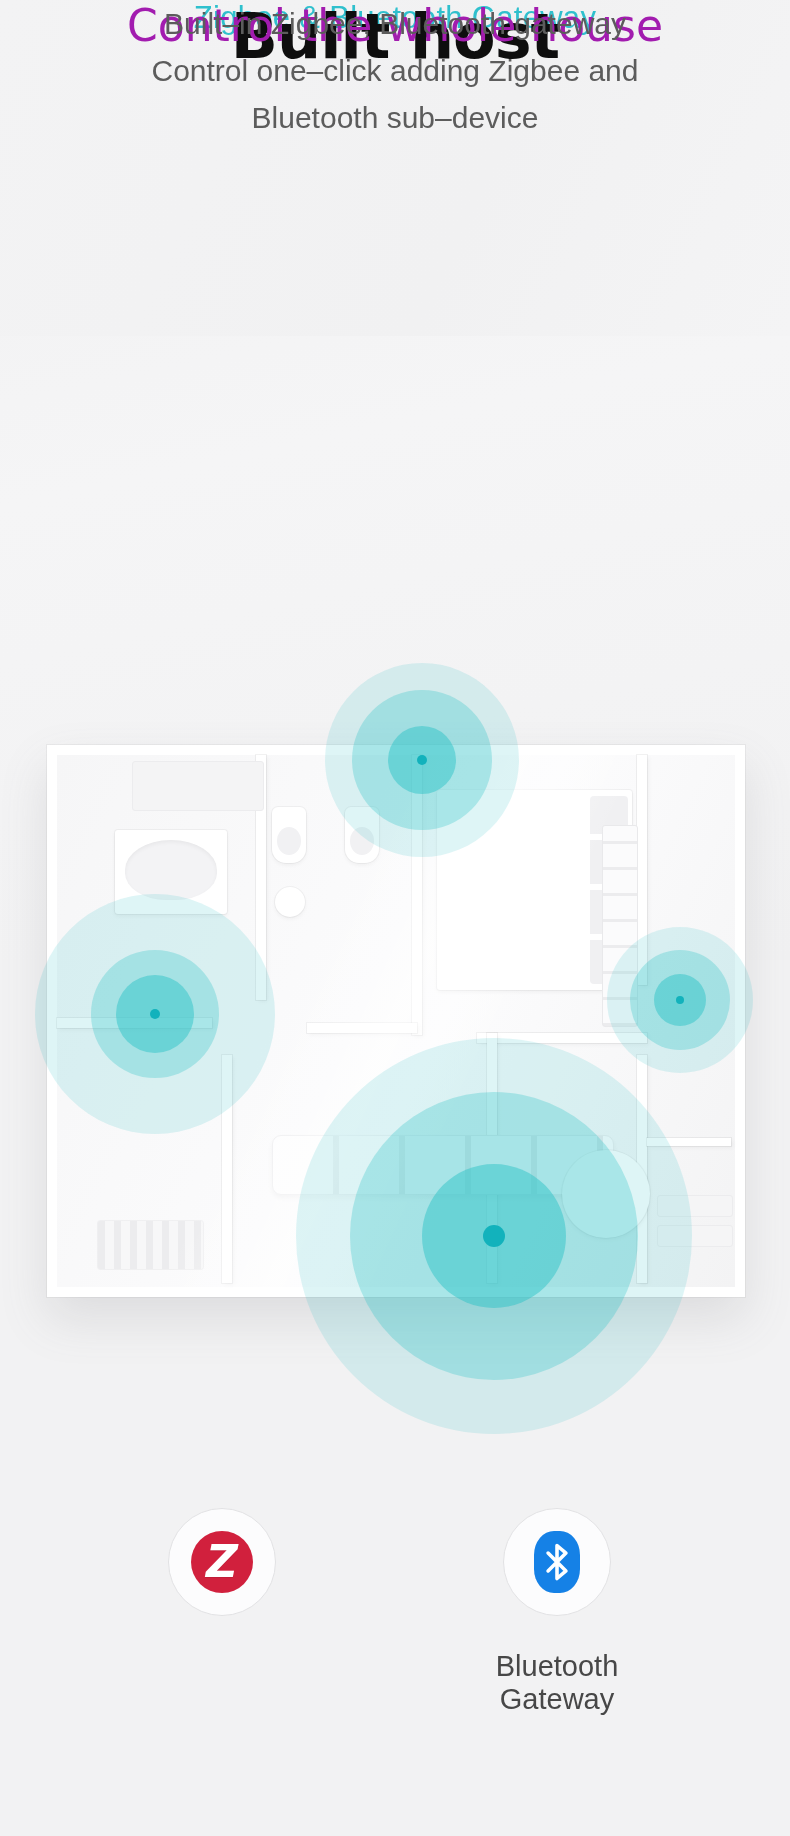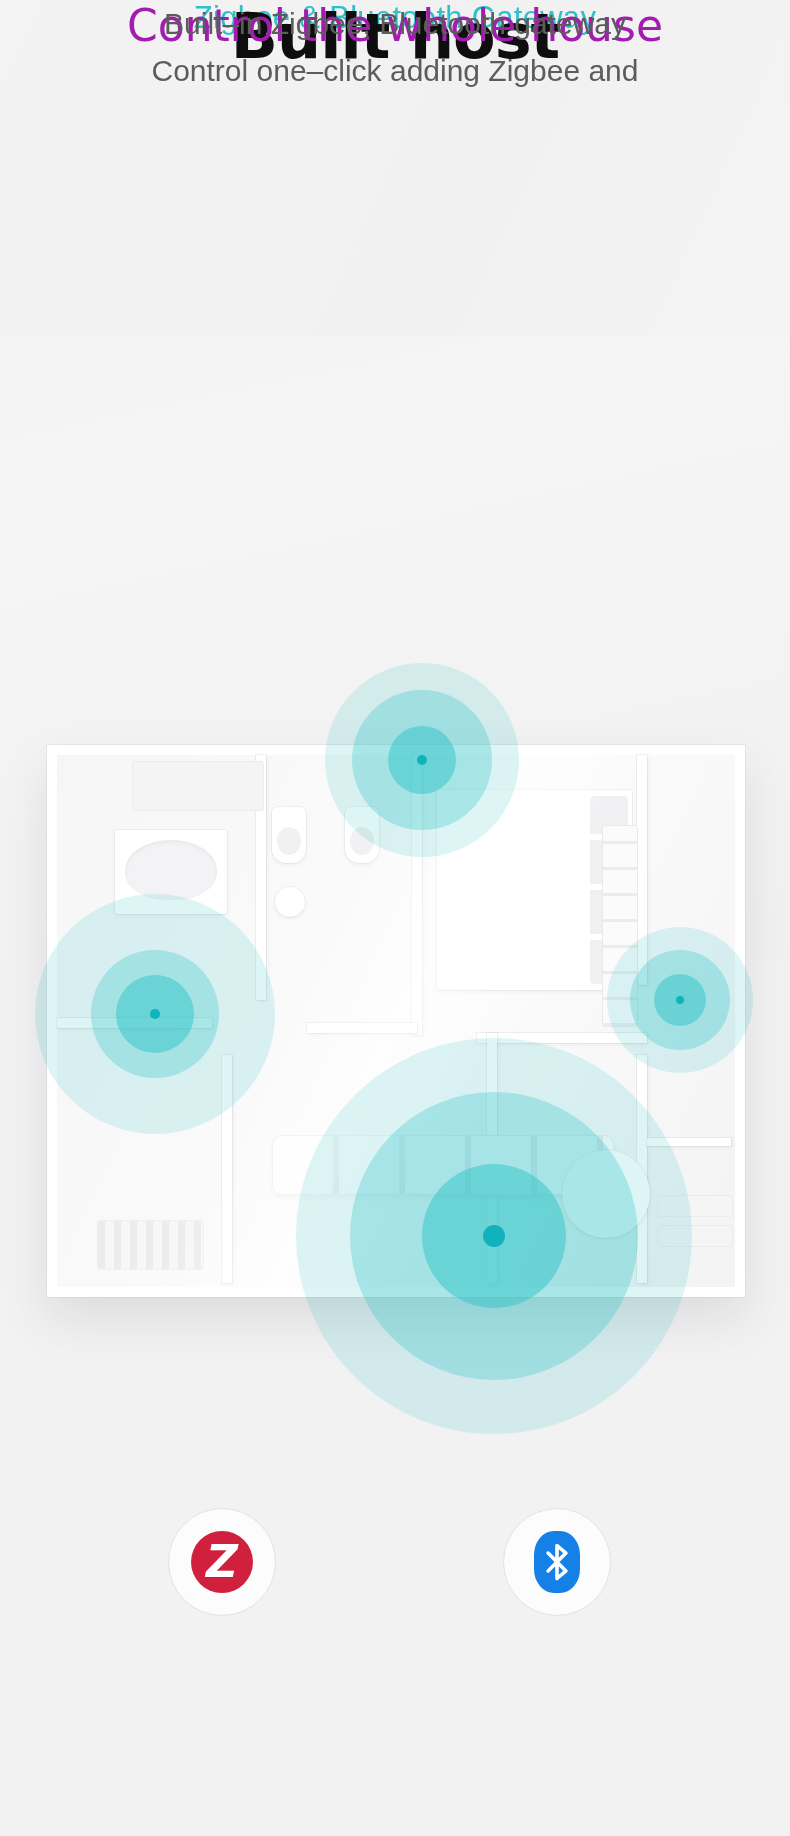--- a/index.html
+++ b/index.html
@@ -100,20 +100,21 @@
 
 <div class="backdrop-wash"></div>
 <div class="bottom-wash"></div>
 
 <div class="eyebrow">Zigbee &amp; Bluetooth Gateway</div>
 <div class="title">Built host</div>
 <div class="subtitle">Control the whole house</div>
 <div class="descr">
   <div>Built–in Zigbee, Bluetooth gateway</div>
   <div>Control one–click adding Zigbee and</div>
+  <div>Bluetooth sub–device</div>
 </div>
 
 <div class="figure">
   <div class="house">
 
     <div class="wall" style="left:199px;top:0;width:10px;height:245px;"></div>
     <div class="wall" style="left:355px;top:0;width:10px;height:280px;"></div>
     <div class="wall" style="left:580px;top:0;width:10px;height:230px;"></div>
     <div class="wall" style="left:580px;top:300px;width:10px;height:228px;"></div>
     <div class="wall" style="left:0;top:263px;width:155px;height:10px;"></div>
@@ -176,13 +177,14 @@
 </div>
 
 <div class="feature" style="left:437px;top:1508px;">
   <div class="badge">
     <div class="bt-mark">
       <svg width="34" height="44" viewBox="0 0 24 32">
         <path d="M5.5 9.5 L18.5 22.5 L12 28 V4 L18.5 9.5 L5.5 22.5" fill="none" stroke="#ffffff" stroke-width="2.6" stroke-linejoin="round" stroke-linecap="round"></path>
       </svg>
     </div>
   </div>
+  <div class="feature-label">Bluetooth Gateway</div>
 </div>
 
 </body></html>

